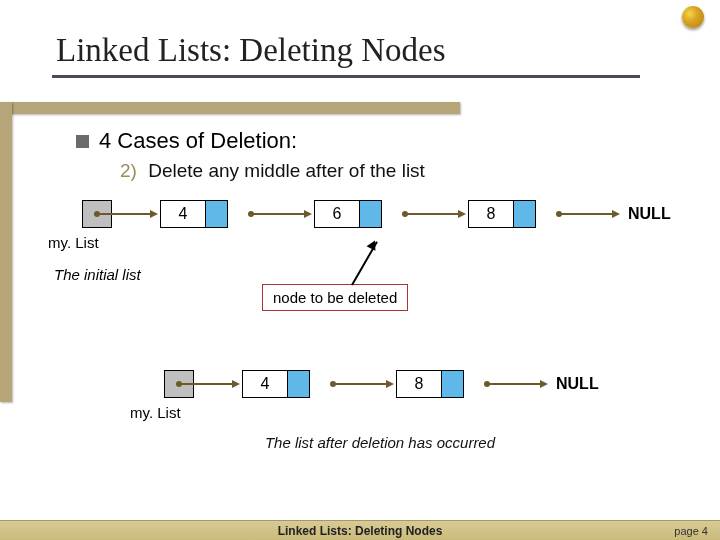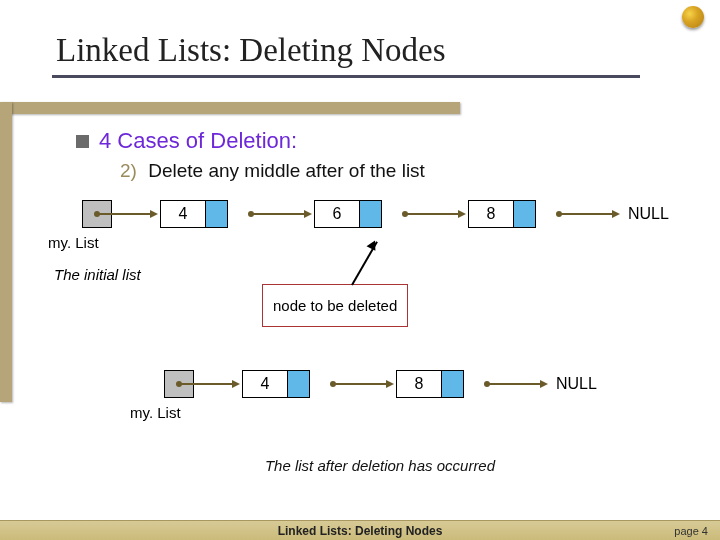--- a/index.html
+++ b/index.html
@@ -23,43 +23,43 @@
   }
   .title-underline {
     position: absolute; left: 52px; top: 75px; width: 588px; height: 3px;
     background: #4a4a5e;
   }
   .accent-bar-h { position: absolute; left: 0; top: 102px; width: 460px; height: 12px; background: #b7a57a; box-shadow: 1px 1px 2px rgba(0,0,0,0.3); }
   .accent-bar-v { position: absolute; left: 0; top: 102px; width: 12px; height: 300px; background: #b7a57a; box-shadow: 1px 1px 2px rgba(0,0,0,0.3); }
 
   .bullet-line {
     position: absolute; left: 76px; top: 128px;
-    font-size: 22px; color: #6d28d9;
+    font-size: 22px; color: #000000;
     display: flex; align-items: center; gap: 10px;
   }
   .bullet-sq { width: 13px; height: 13px; background: #6b6b6b; }
   .sub-line {
     position: absolute; left: 120px; top: 160px;
     font-size: 19px; color: #111;
   }
   .sub-num { color: #9a8a5c; margin-right: 6px; }
 
   
   .node {
     position: absolute; display: flex; border: 1px solid #000; background: #fff;
     height: 28px;
   }
   .node .val { width: 44px; display: flex; align-items: center; justify-content: center; font-size: 16px; }
   .node .ptr { width: 22px; background: #5fb8e8; border-left: 1px solid #000; position: relative; }
   .head { position: absolute; background: #bfbfbf; border: 1px solid #000; height: 28px; width: 30px; }
-  .null { position: absolute; font-size: 16px; }
+  .null { position: absolute; font-size: 16px; font-weight: bold; }
   .label-small { position: absolute; font-size: 15px; text-align: center; }
   .label-italic { position: absolute; font-style: italic; font-size: 15px; text-align: right; }
   .callout {
-    position: absolute; border: 1px solid #a33; padding: 12px 10px; font-size: 15px; background: #fff;
+    position: absolute; border: 1px solid #a33; padding: 4px 10px; font-size: 15px; background: #fff;
   }
   .arrow-dot { position: absolute; width: 6px; height: 6px; background: #6b5a2a; border-radius: 50%; }
   .arrow-shaft { position: absolute; height: 1.5px; background: #6b5a2a; }
   .arrow-head {
     position: absolute; width: 0; height: 0;
     border-top: 4px solid transparent;
     border-bottom: 4px solid transparent;
     border-left: 8px solid #6b5a2a;
   }
   .diag-line {
@@ -164,18 +164,18 @@
 <div class="node" style="left:396px; top:370px;">
   <div class="val">8</div>
   <div class="ptr"></div>
 </div>
 <div class="arrow-dot" style="left:484px; top:381px;"></div>
 <div class="arrow-shaft" style="left:488px; top:383px; width:54px;"></div>
 <div class="arrow-head" style="left:540px; top:380px;"></div>
 <div class="null" style="left:556px; top:375px;">NULL</div>
 
 <div class="label-small" style="left:130px; top:404px;">my. List</div>
-<div class="caption-after" style="top:457px;padding-left:40px;">The list after deletion has occurred</div>
+<div class="caption-after" style="top:434px;padding-left:40px;">The list after deletion has occurred</div>
 
 <div class="foot-bar">
   <span>Linked Lists: Deleting Nodes</span>
 </div>
 <div class="page-num">page 4</div>
 
 </body></html>

